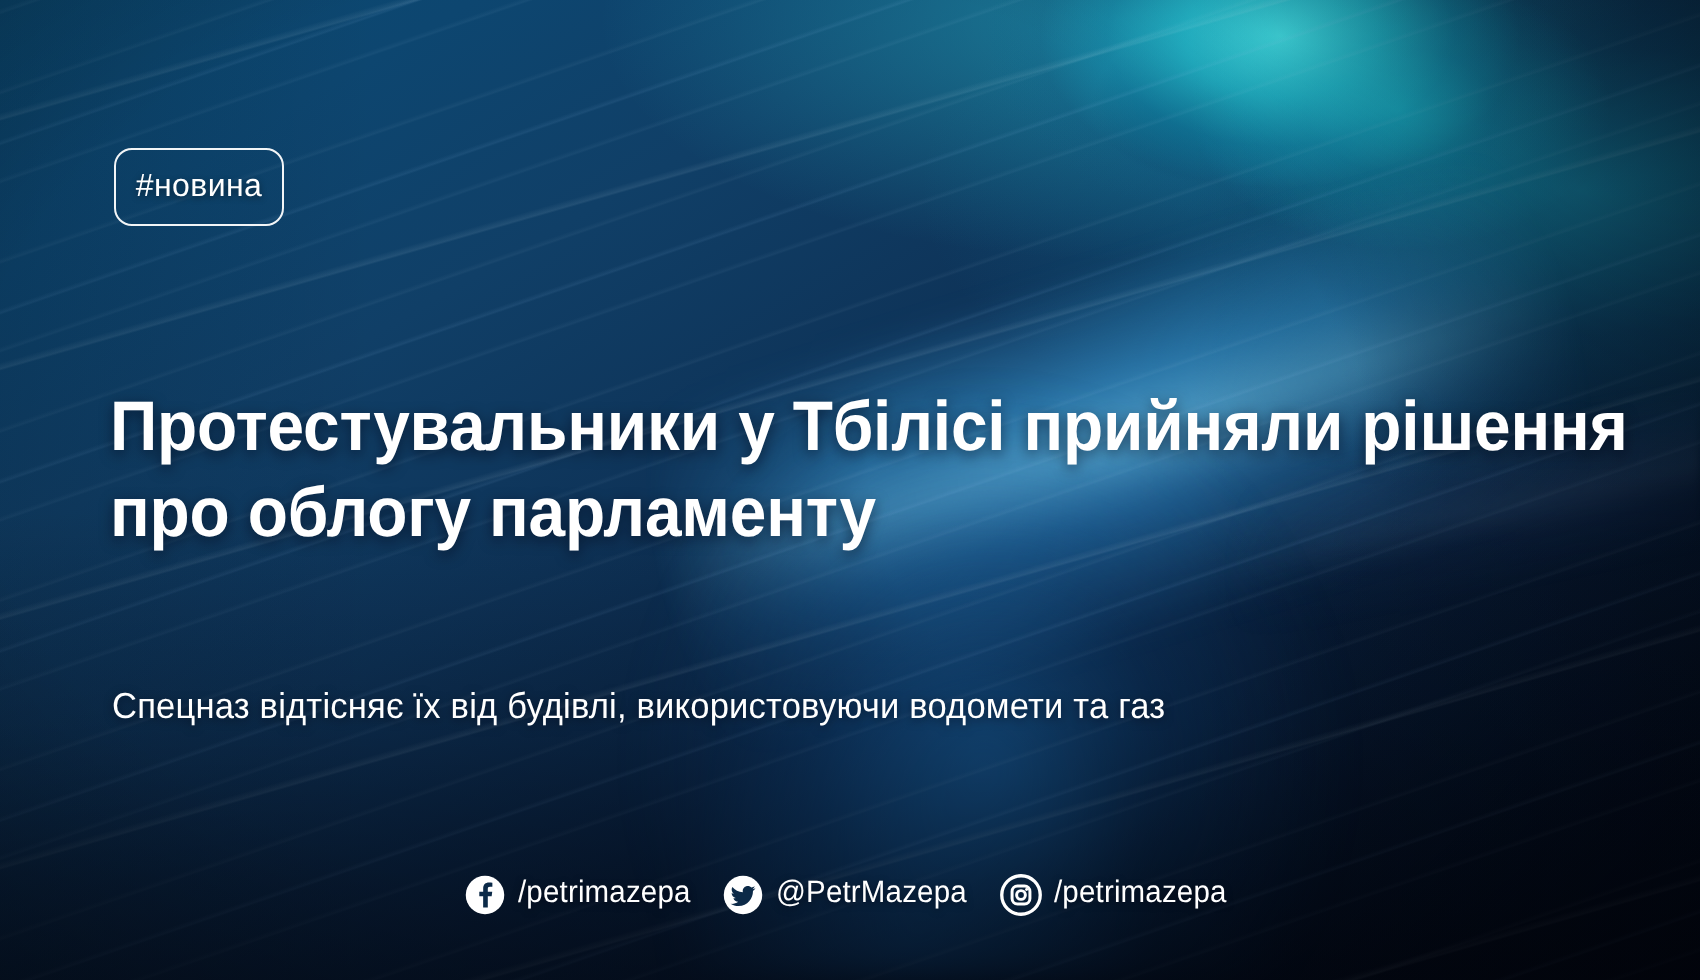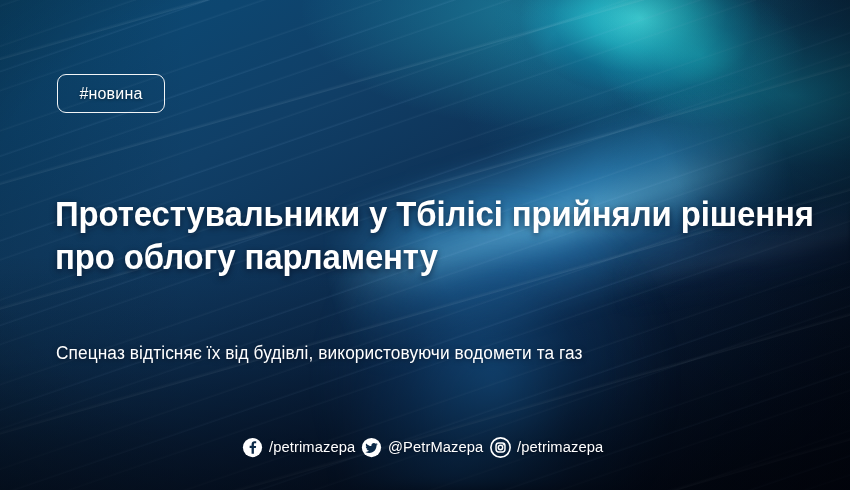--- a/index.html
+++ b/index.html
@@ -170,21 +170,21 @@
   
   .content {
     position: absolute;
     inset: 0;
   }
 
   .tag-badge {
     position: absolute;
     left: 57px;
     top: 74px;
-    width: 108px;
+    width: 85px;
     height: 39px;
     box-sizing: border-box;
     border: 1.6px solid rgba(255,255,255,0.95);
     border-radius: 9px;
     display: flex;
     align-items: center;
     justify-content: center;
     color: #ffffff;
     font-size: 16px;
     letter-spacing: 0.2px;
@@ -229,21 +229,21 @@
 
   .social-bar {
     position: absolute;
     left: 0;
     right: 0;
     top: 434px;
     height: 26px;
     display: flex;
     align-items: center;
     justify-content: center;
-    gap: 1px;
+    gap: 11px;
   }
 
   .social-item {
     display: flex;
     align-items: center;
     gap: 6px;
     white-space: nowrap;
   }
 
   .social-icon {

